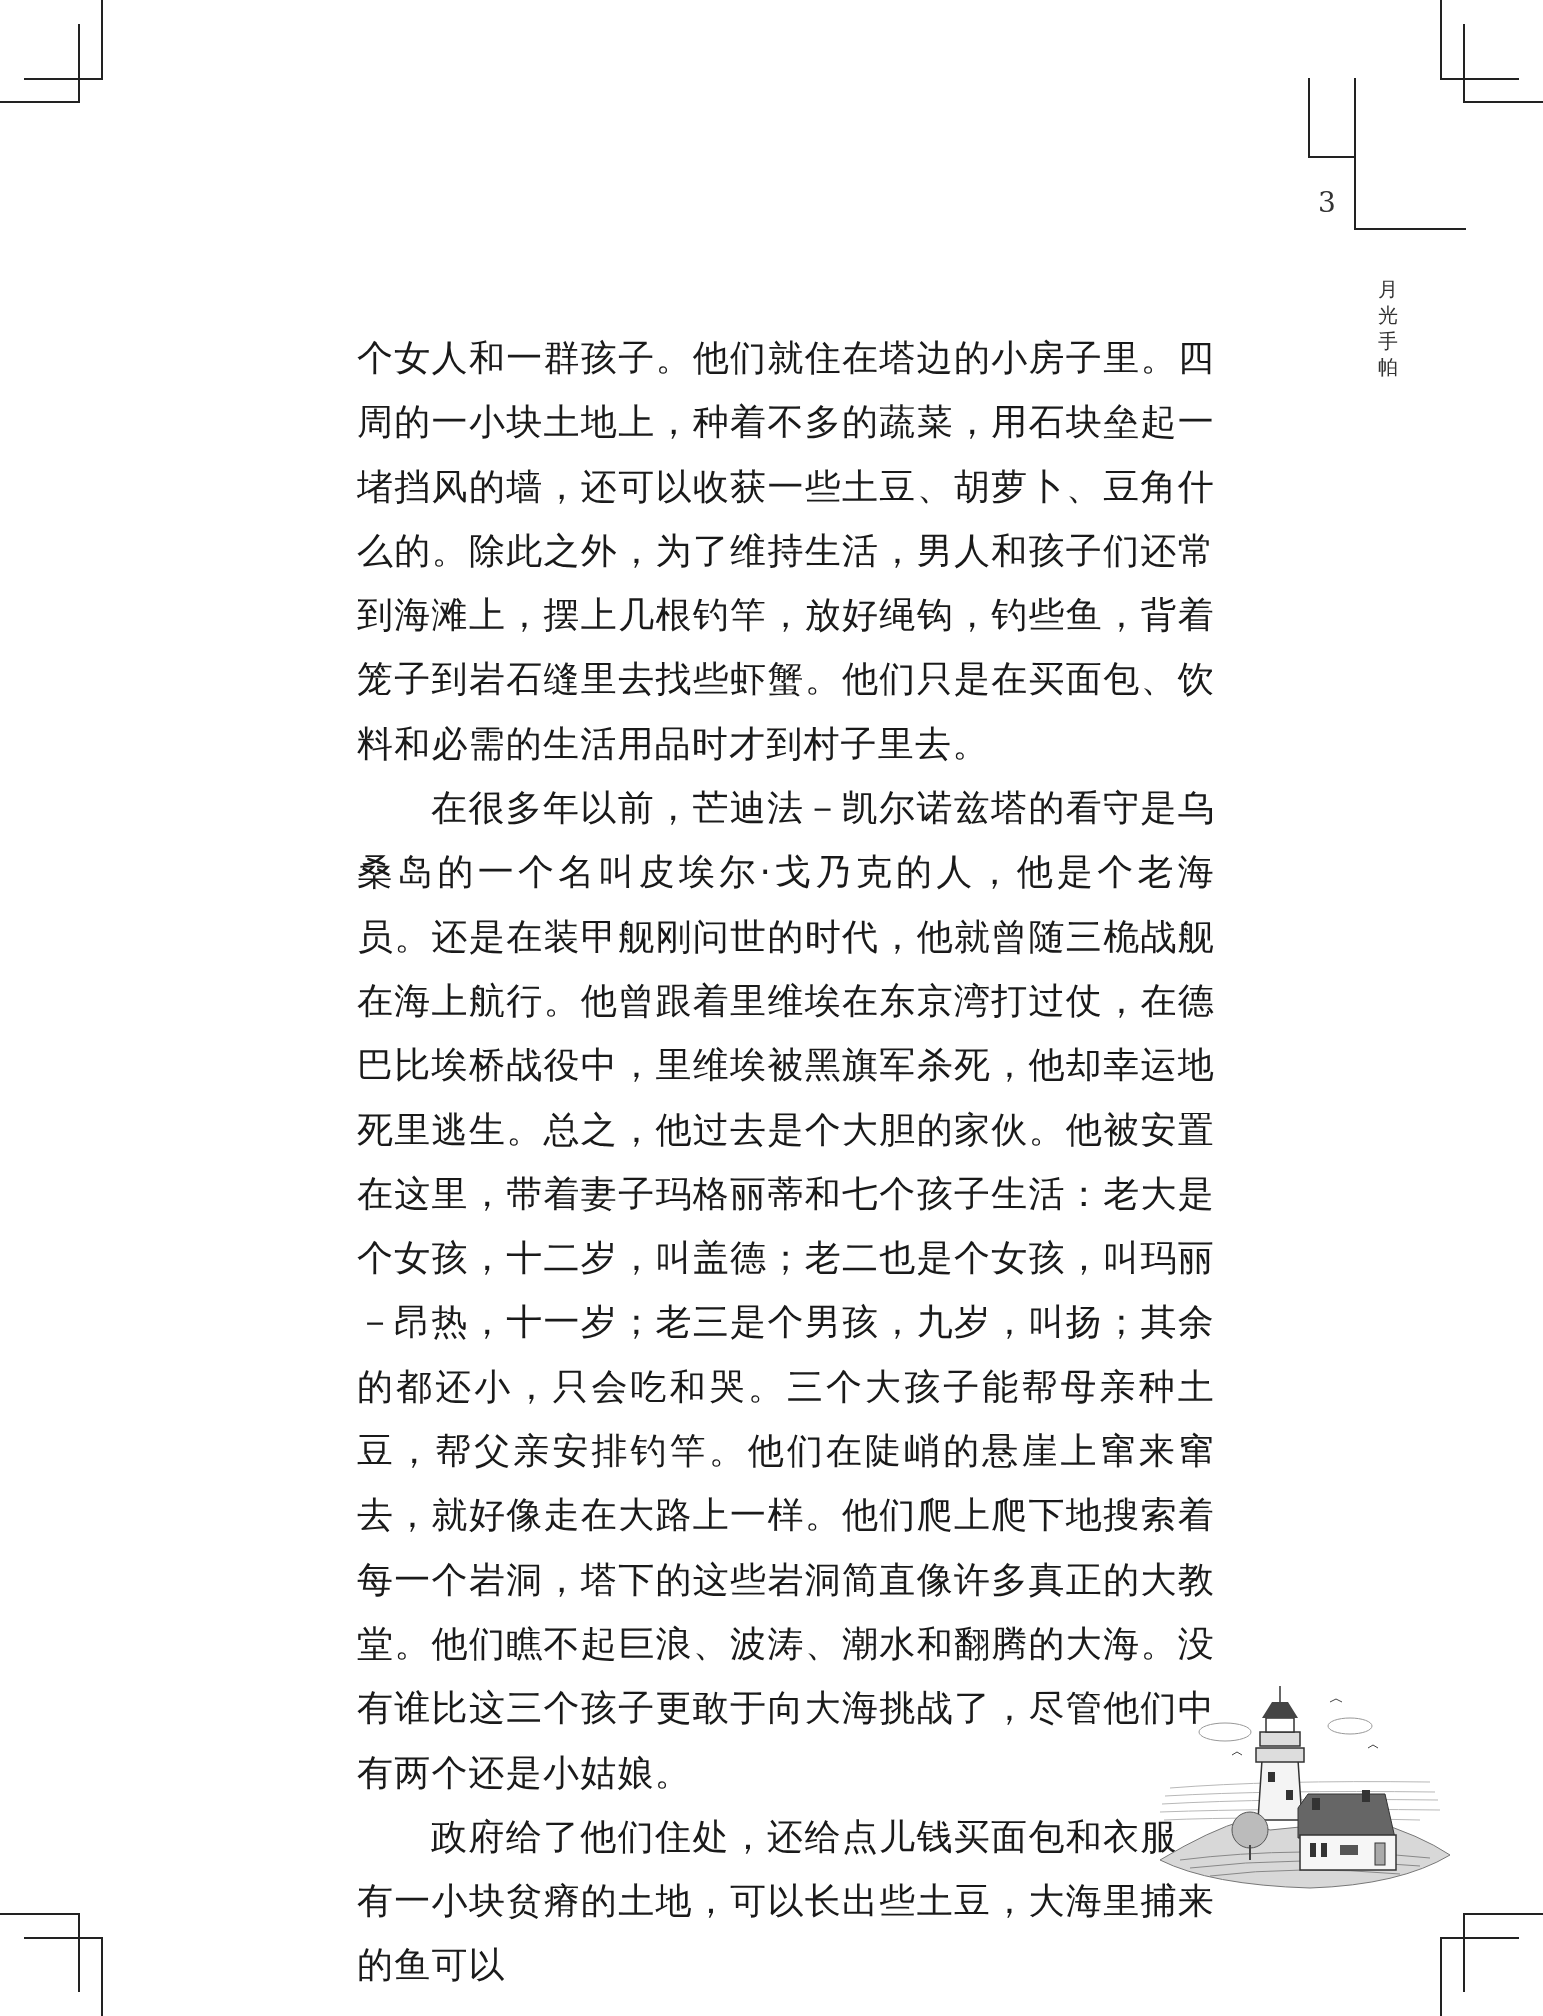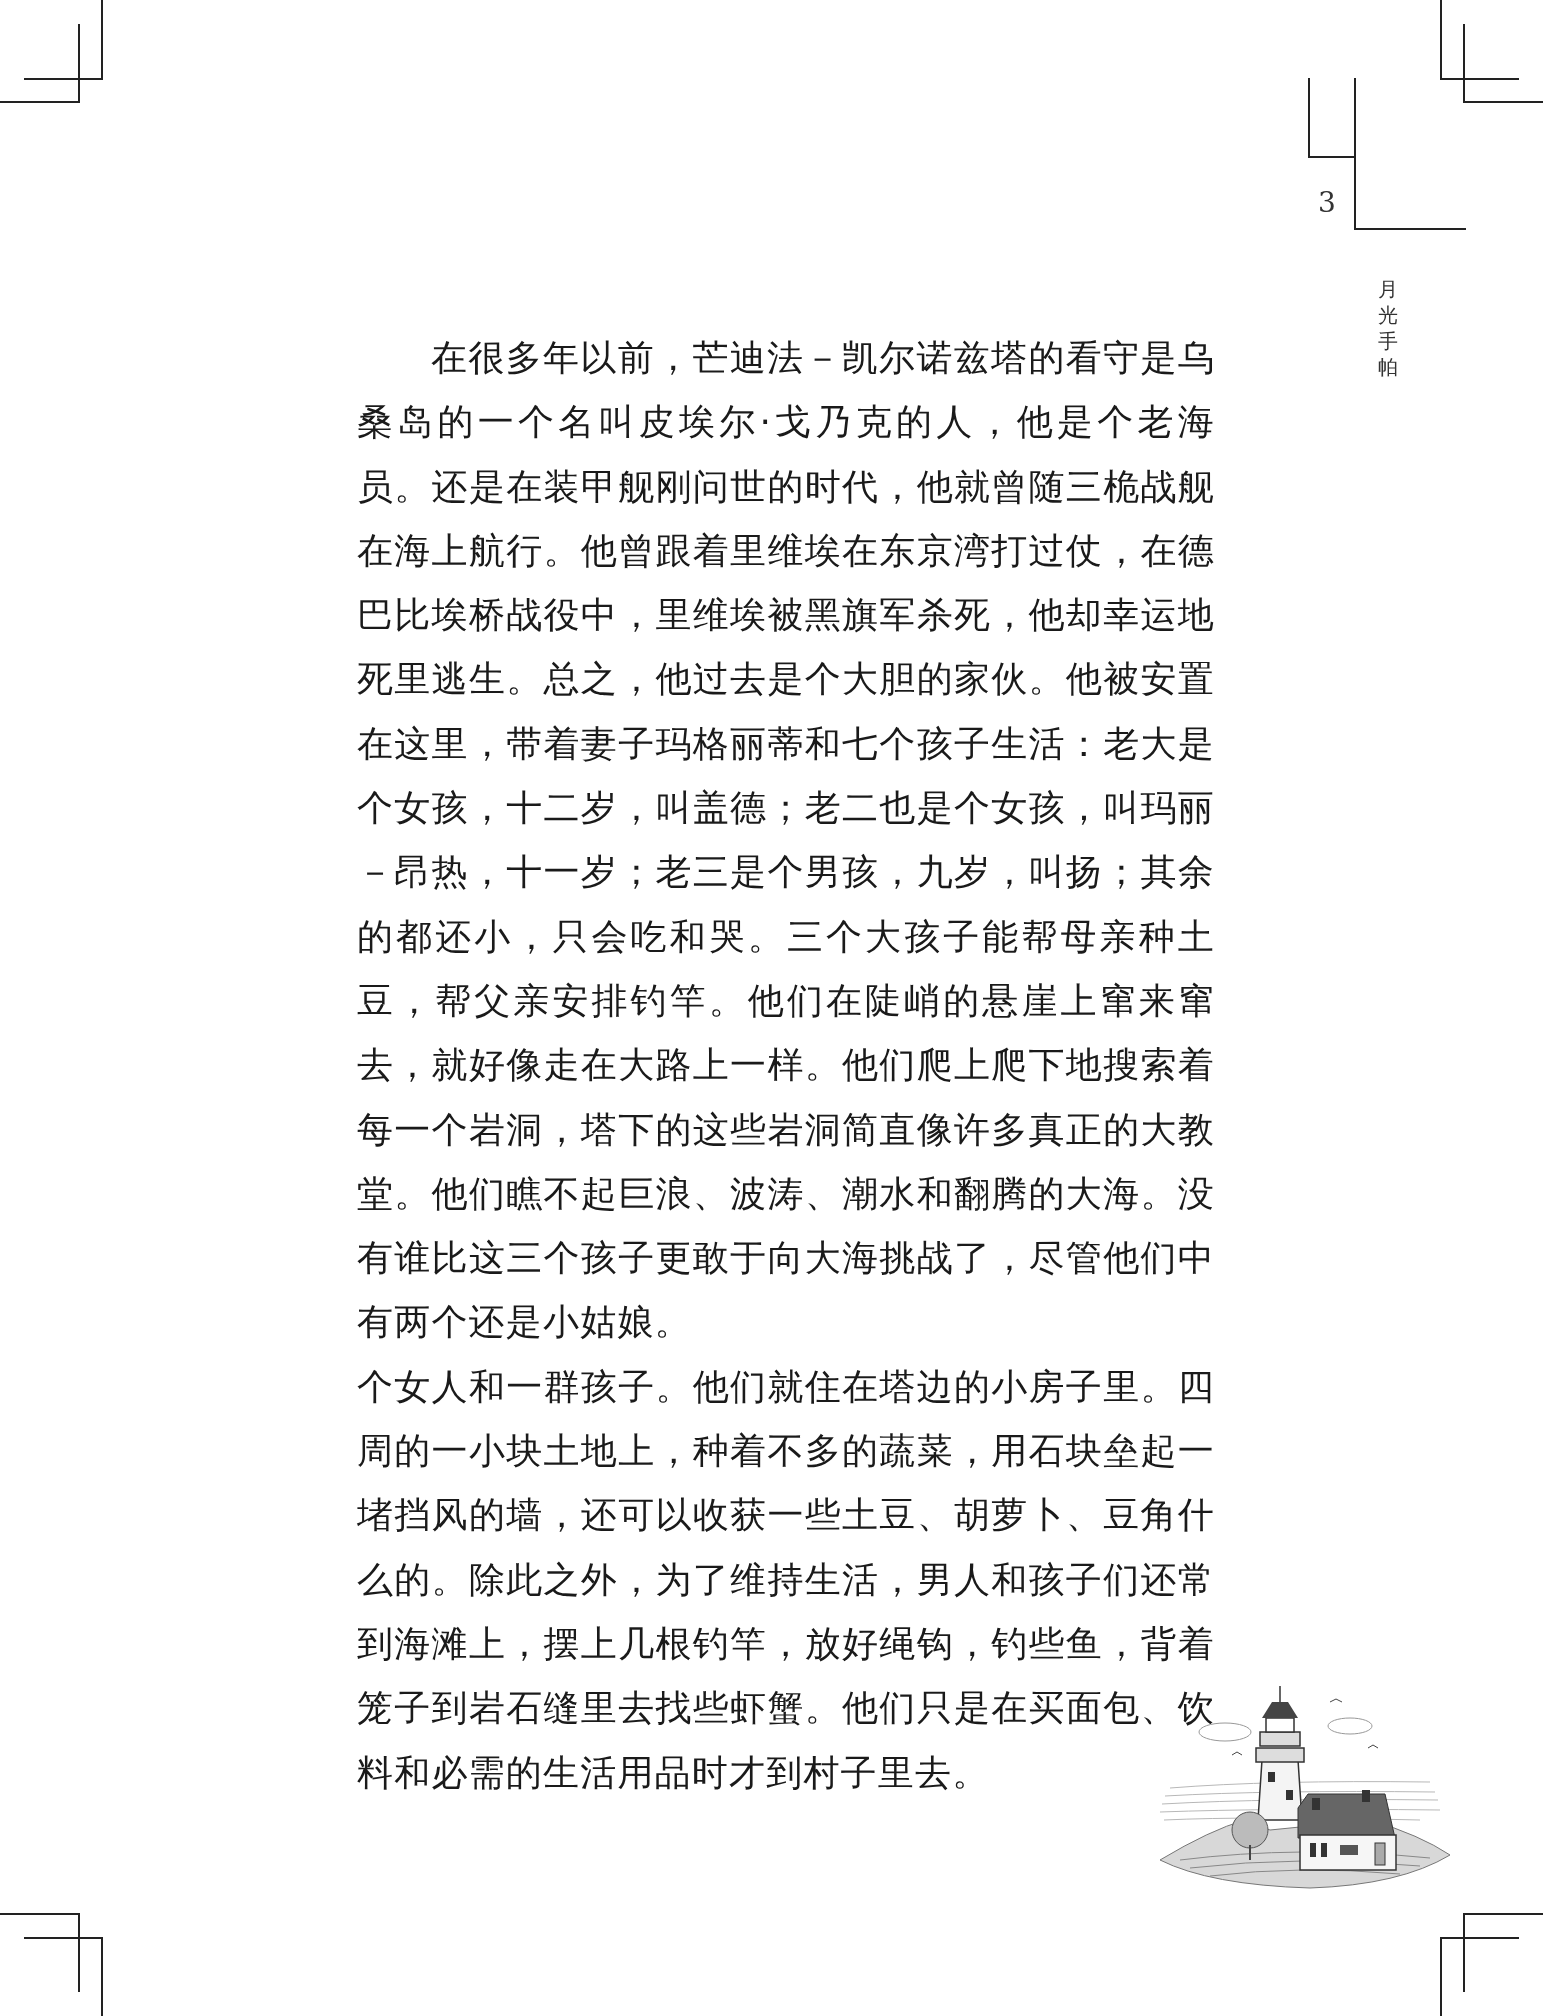--- a/index.html
+++ b/index.html
@@ -46,22 +46,23 @@
 <div class="page-number">3</div>
 
 <div class="running-title">
   <span>月</span>
   <span>光</span>
   <span>手</span>
   <span>帕</span>
 </div>
 
 <div class="body-text">
+  <p class="para">个女人和一群孩子。他们就住在塔边的小房子里。四周的一小块土地上，种着不多的蔬菜，用石块垒起一堵挡风的墙，还可以收获一些土豆、胡萝卜、豆角什么的。除此之外，为了维持生活，男人和孩子们还常到海滩上，摆上几根钓竿，放好绳钩，钓些鱼，背着笼子到岩石缝里去找些虾蟹。他们只是在买面包、饮料和必需的生活用品时才到村子里去。</p>
   <p class="para indent">在很多年以前，芒迪法－凯尔诺兹塔的看守是乌桑岛的一个名叫皮埃尔·戈乃克的人，他是个老海员。还是在装甲舰刚问世的时代，他就曾随三桅战舰在海上航行。他曾跟着里维埃在东京湾打过仗，在德巴比埃桥战役中，里维埃被黑旗军杀死，他却幸运地死里逃生。总之，他过去是个大胆的家伙。他被安置在这里，带着妻子玛格丽蒂和七个孩子生活：老大是个女孩，十二岁，叫盖德；老二也是个女孩，叫玛丽－昂热，十一岁；老三是个男孩，九岁，叫扬；其余的都还小，只会吃和哭。三个大孩子能帮母亲种土豆，帮父亲安排钓竿。他们在陡峭的悬崖上窜来窜去，就好像走在大路上一样。他们爬上爬下地搜索着每一个岩洞，塔下的这些岩洞简直像许多真正的大教堂。他们瞧不起巨浪、波涛、潮水和翻腾的大海。没有谁比这三个孩子更敢于向大海挑战了，尽管他们中有两个还是小姑娘。</p>
-  <p class="para">个女人和一群孩子。他们就住在塔边的小房子里。四周的一小块土地上，种着不多的蔬菜，用石块垒起一堵挡风的墙，还可以收获一些土豆、胡萝卜、豆角什么的。除此之外，为了维持生活，男人和孩子们还常到海滩上，摆上几根钓竿，放好绳钩，钓些鱼，背着笼子到岩石缝里去找些虾蟹。他们只是在买面包、饮料和必需的生活用品时才到村子里去。</p>
+  <p class="para indent">政府给了他们住处，还给点儿钱买面包和衣服，有一小块贫瘠的土地，可以长出些土豆，大海里捕来的鱼可以</p>
 </div>
 
 <div class="illustration">
   <svg width="320" height="230" viewBox="0 0 320 230">
 
     <g stroke="#999" stroke-width="1" fill="none" opacity="0.7">
       <path d="M20 128 Q120 120 280 122"></path>
       <path d="M15 136 Q120 130 285 132"></path>
       <path d="M12 144 Q120 138 288 140"></path>
       <path d="M10 152 Q120 148 290 150"></path>

